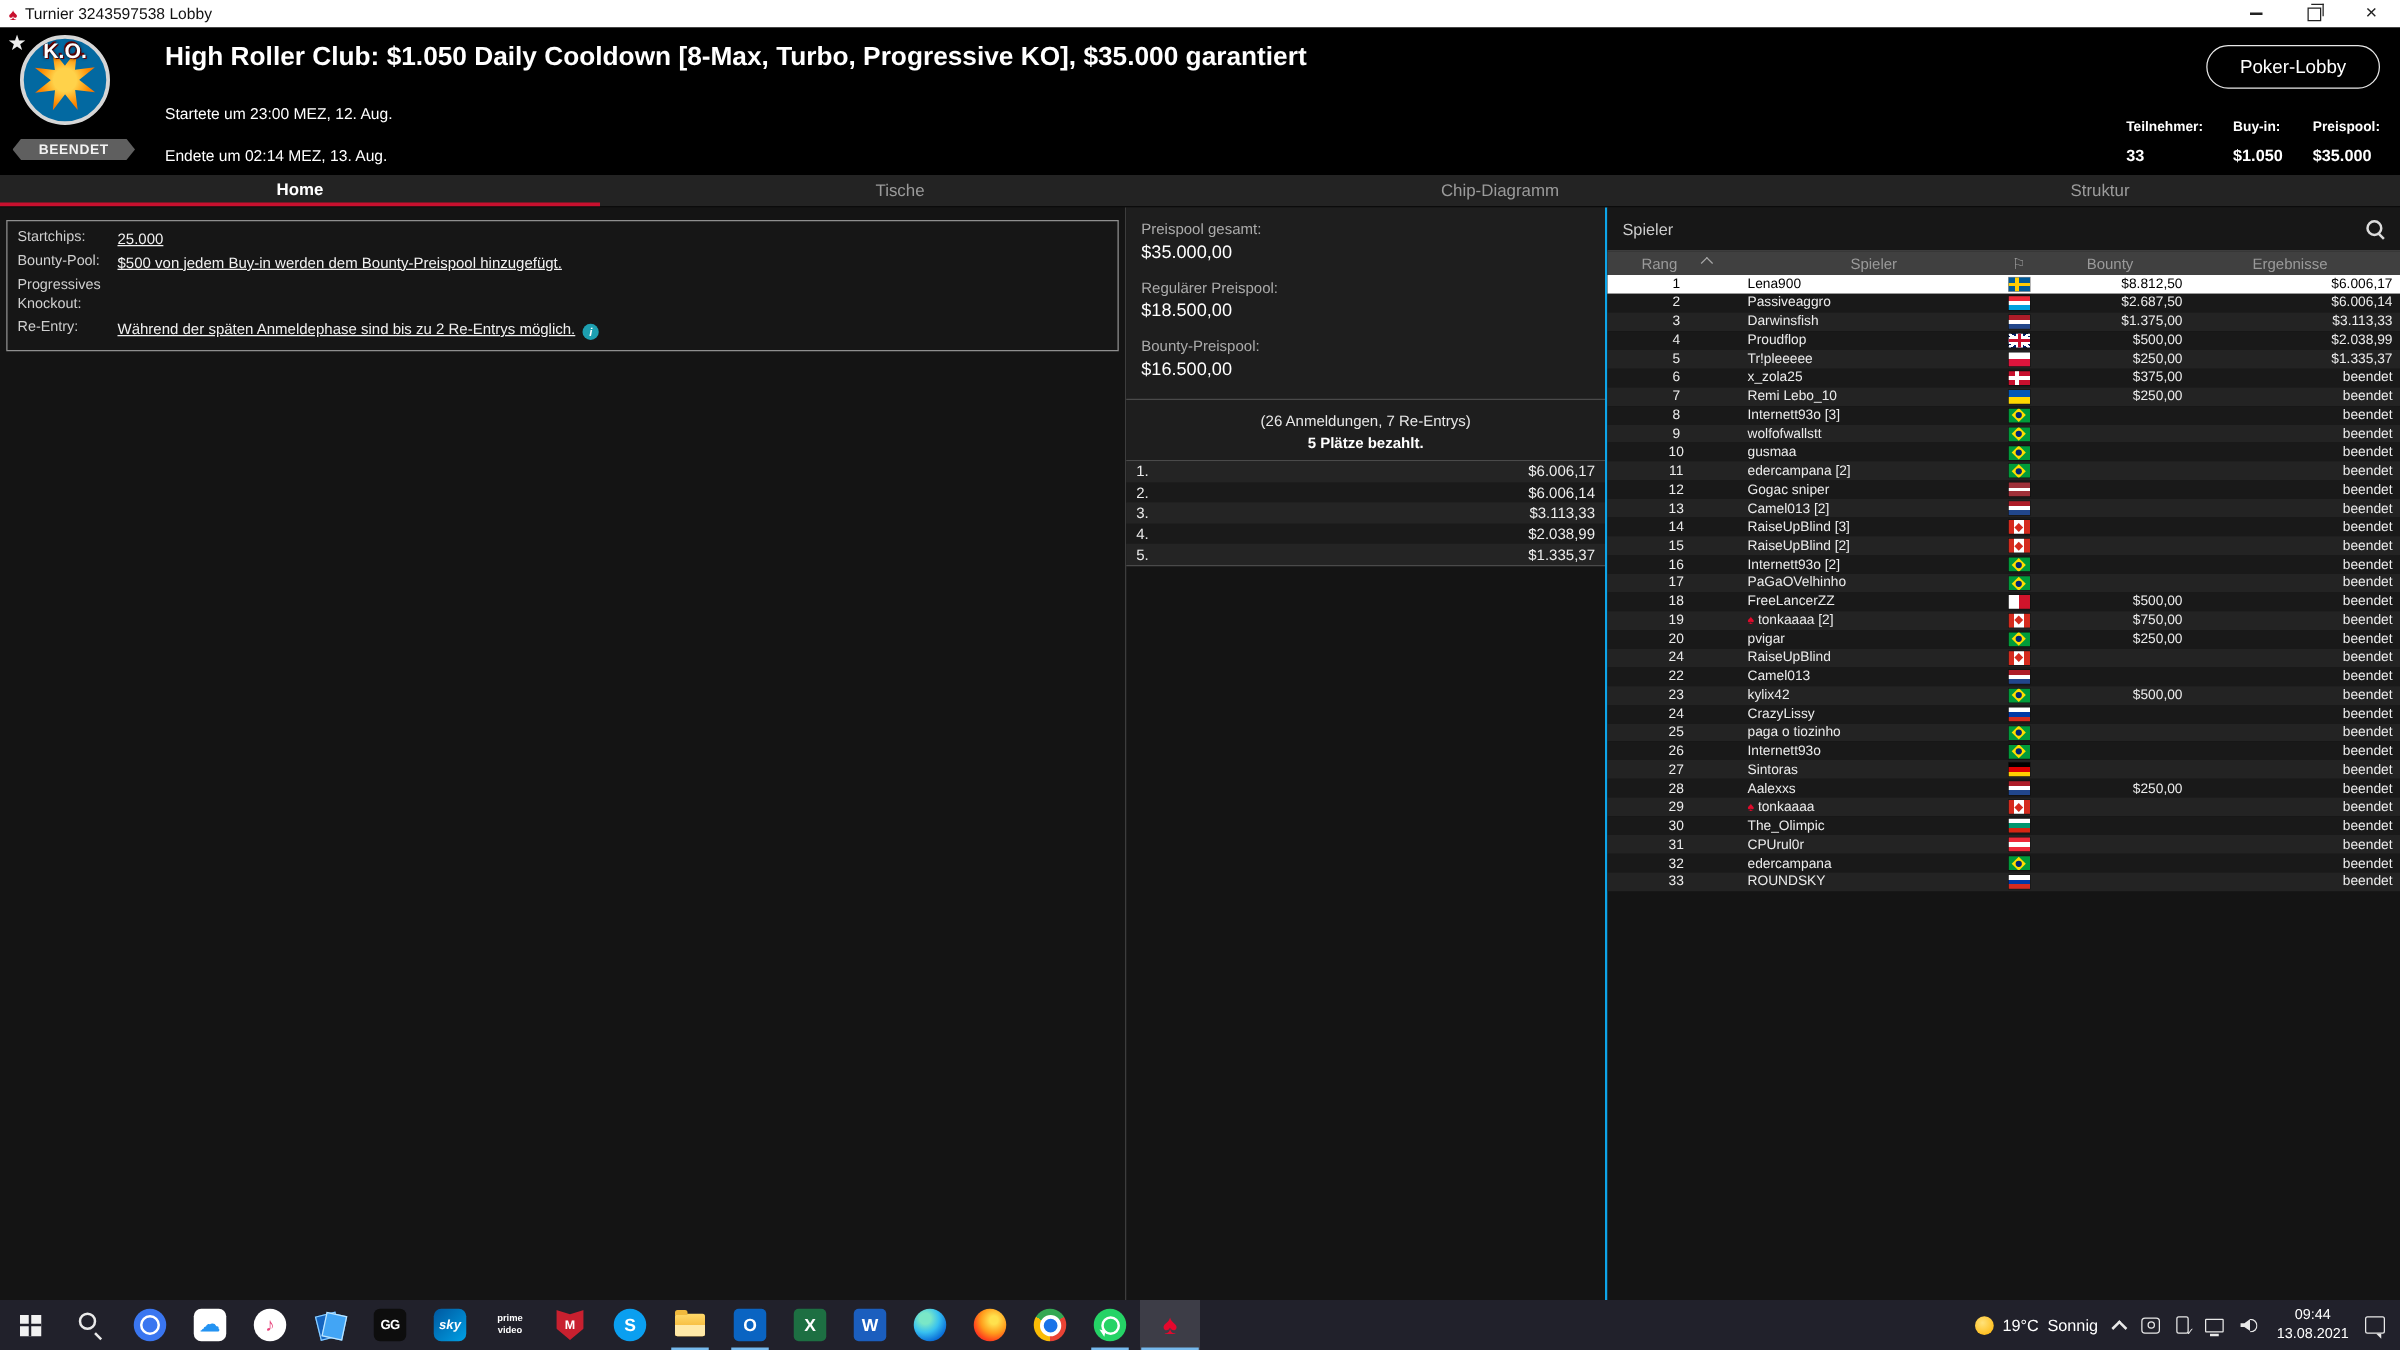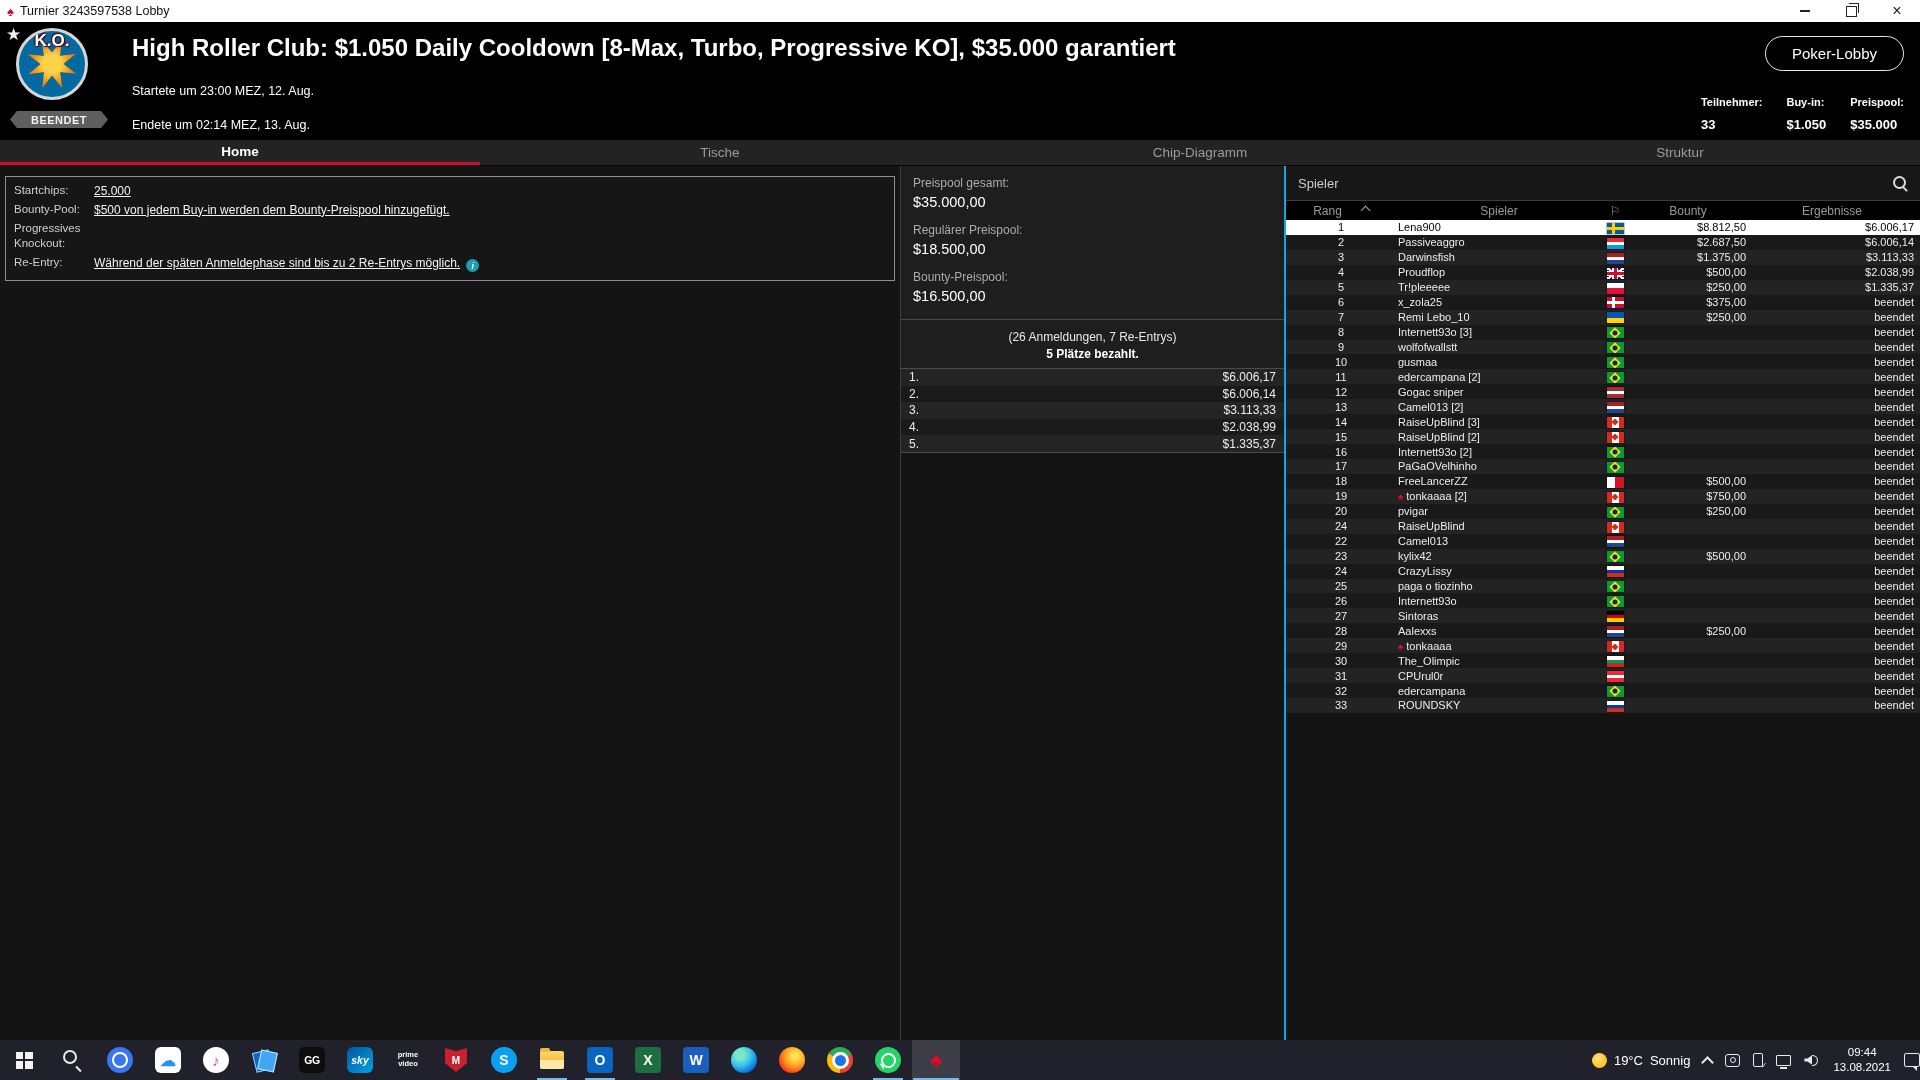--- a/index.html
+++ b/index.html
@@ -17,21 +17,21 @@
   .g-close{font-size:16px;color:#222;line-height:1;}
 
   
   .header{position:absolute;top:22px;left:0;right:0;height:118px;background:#000;color:#fff;}
   .fav-star{position:absolute;left:6px;top:2px;font-size:17px;color:#f0f0f0;}
   .ko-logo{position:absolute;left:16px;top:6px;width:66px;height:66px;border-radius:50%;background:#0369a1;border:3px solid #d6d6d6;display:flex;justify-content:center;overflow:hidden;}
   .ko-logo::before,.ko-logo::after{content:"";position:absolute;left:50%;top:50%;width:52px;height:52px;background:radial-gradient(circle,#ffd24a 0 25%,#ff8a00 55%,#e03400 100%);clip-path:polygon(50% 0,61% 39%,100% 50%,61% 61%,50% 100%,39% 61%,0 50%,39% 39%);transform:translate(-50%,-50%) rotate(22deg);}
   .ko-logo::after{transform:translate(-50%,-50%) rotate(67deg);}
   .ko-text{position:relative;z-index:2;font-weight:bold;font-size:17px;color:#fff;text-shadow:0 0 3px #000,1px 1px 0 #7a0000,-1px -1px 0 #7a0000;}
   .beendet{position:absolute;left:10px;top:89px;width:98px;height:17px;background:#5f5f5f;color:#f2f2f2;font-size:11px;font-weight:bold;display:flex;align-items:center;justify-content:center;clip-path:polygon(7% 0,93% 0,100% 50%,93% 100%,7% 100%,0 50%);letter-spacing:.5px;}
-  .h-title{position:absolute;left:132px;top:12px;font-size:24px;font-weight:bold;}
+  .h-title{position:absolute;left:132px;top:12px;font-size:21px;font-weight:bold;}
   .h-start{position:absolute;left:132px;top:62px;font-size:12.5px;}
   .h-end{position:absolute;left:132px;top:96px;font-size:12.5px;}
   .lobby-btn{position:absolute;right:16px;top:14px;background:transparent;color:#fff;border:1.5px solid #e8e8e8;border-radius:20px;padding:8px 26px;font-size:15px;font-family:inherit;}
   .h-stats{position:absolute;right:16px;top:74px;display:flex;gap:24px;text-align:left;}
   .h-stat .sl{font-size:11px;font-weight:bold;}
   .h-stat .sv{font-size:13px;font-weight:bold;margin-top:9px;}
 
   
   .tabbar{position:absolute;top:140px;left:0;right:0;height:26px;display:flex;background:#232323;border-bottom:1px solid #050505;box-sizing:border-box;}
   .tab{flex:1;display:flex;align-items:center;justify-content:center;font-size:13.5px;color:#9b9b9b;box-sizing:border-box;}
@@ -62,21 +62,21 @@
   .payouts{border-top:1px solid #4a4a4a;}
   .payout-row{display:flex;justify-content:space-between;align-items:center;height:16.6px;padding:0 8px;font-size:12px;color:#ececec;}
   .payout-row:nth-child(odd){background:#242424;}
   .payout-row:nth-child(even){background:#1a1a1a;}
 
   
   .search-bar{height:34px;flex:none;display:flex;align-items:center;justify-content:space-between;padding:0 12px;border-bottom:1px solid #3d3d3d;font-size:13px;color:#cccccc;background:#171717;}
   .mag{position:relative;width:16px;height:16px;}
   .mag::before{content:"";position:absolute;left:1px;top:1px;width:9px;height:9px;border:2px solid #dcdcdc;border-radius:50%;}
   .mag::after{content:"";position:absolute;right:0px;bottom:1px;width:6px;height:2px;background:#dcdcdc;transform:rotate(45deg);}
-  .thead{display:flex;height:19px;flex:none;background:#000000;color:#9a9a9a;font-size:12px;align-items:center;}
+  .thead{display:flex;height:19px;flex:none;background:#404040;color:#9a9a9a;font-size:12px;align-items:center;}
   .c-rank{width:110px;flex:none;text-align:center;}
   .c-name{width:204px;flex:none;text-align:left;padding-left:2px;box-sizing:border-box;}
   .thead .c-name{text-align:center;}
   .c-flag{width:30px;flex:none;text-align:center;}
   .c-bounty{width:120px;flex:none;text-align:right;padding-right:4px;box-sizing:border-box;}
   .thead .c-bounty{text-align:center;}
   .c-result{flex:1;text-align:right;padding-right:6px;}
   .thead .c-result{text-align:center;}
   .sort-caret{display:inline-block;width:6px;height:6px;border-left:1.5px solid #a8a8a8;border-top:1.5px solid #a8a8a8;transform:rotate(45deg);margin-left:20px;vertical-align:1px;}
   .prow{display:flex;height:14.95px;align-items:center;font-size:11px;color:#ececec;}
@@ -136,21 +136,21 @@
   .ic-word{background:#1b5ebe;color:#fff;font-size:14px;border-radius:4px;}
   .ic-edge{border-radius:50%;background:radial-gradient(circle at 35% 30%,#7ae7c7 0 18%,#37c0f0 45%,#0b6fd8 75%,#0a50a0);}
   .ic-firefox{border-radius:50%;background:radial-gradient(circle at 62% 35%,#ffe14d 0 14%,#ff9d1c 45%,#ff3f1c 72%,#c7276f 100%);}
   .ic-chrome{border-radius:50%;background:conic-gradient(from -60deg,#34a853 0 120deg,#ea4335 0 240deg,#fbbc05 0 360deg);}
   .ic-chrome::after{content:"";width:11px;height:11px;border-radius:50%;background:#1a73e8;border:3px solid #fff;}
   .ic-whatsapp{border-radius:50%;background:#25d366;}
   .ic-whatsapp::after{content:"";width:11px;height:11px;border:2.5px solid #fff;border-radius:50%;}
   .ic-whatsapp::before{content:"";position:absolute;left:4px;bottom:4px;width:0;height:0;border-top:5px solid #fff;border-left:5px solid transparent;transform:rotate(12deg);}
   .ic-pokerstars{color:#e5082d;font-size:22px;border-radius:0;}
 
-  .tb-right{margin-left:auto;display:flex;align-items:center;gap:13px;padding-right:0;font-size:13px;}
+  .tb-right{margin-left:auto;display:flex;align-items:center;gap:13px;padding-right:12px;font-size:13px;}
   .tray-weather{display:flex;align-items:center;gap:7px;}
   .sun{width:15px;height:15px;border-radius:50%;background:radial-gradient(circle at 40% 35%,#ffe27a,#ffb300);display:inline-block;}
   .chev{width:7px;height:7px;border-left:2px solid #e9e9e9;border-top:2px solid #e9e9e9;transform:rotate(45deg);display:inline-block;margin-top:4px;}
   .tri{display:inline-block;position:relative;}
   .tri-meet{width:13px;height:11px;border:1.5px solid #e9e9e9;border-radius:3px;}
   .tri-meet::after{content:"";position:absolute;left:3.5px;top:2.5px;width:4px;height:4px;border:1.2px solid #e9e9e9;border-radius:50%;}
   .tri-usb{width:8px;height:12px;border:1.5px solid #e9e9e9;border-radius:2px;}
   .tri-usb::after{content:"✓";position:absolute;right:-5px;bottom:-4px;font-size:8px;color:#e9e9e9;}
   .tri-net{width:13px;height:9px;border:1.5px solid #e9e9e9;border-radius:1px;}
   .tri-net::after{content:"";position:absolute;left:3px;bottom:-4px;width:7px;height:2px;background:#e9e9e9;}

